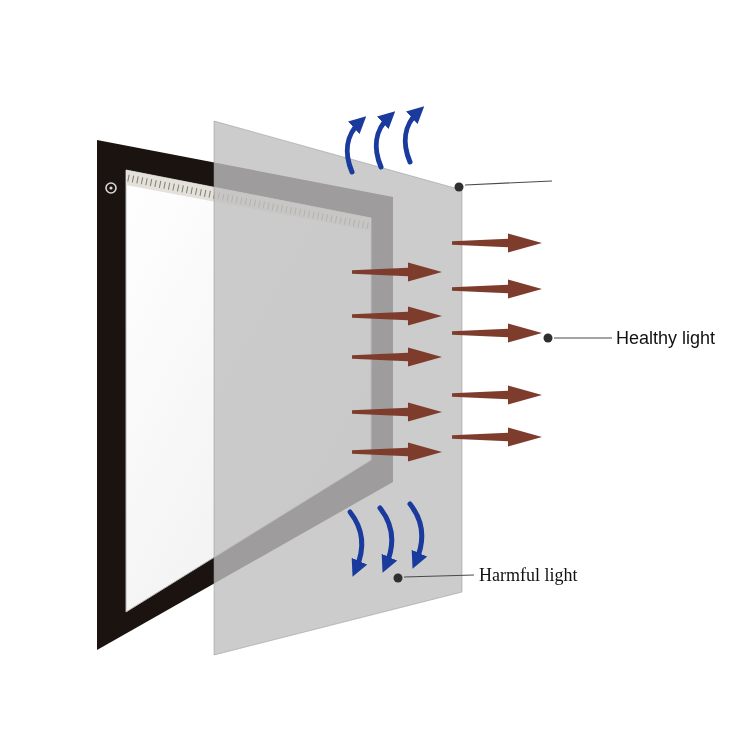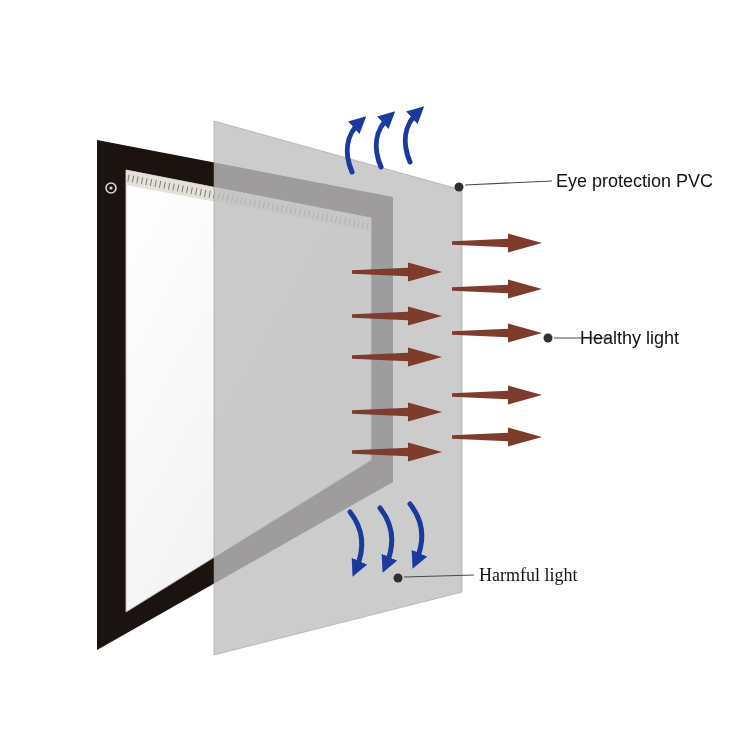--- a/index.html
+++ b/index.html
@@ -94,16 +94,15 @@
     <g>
       <line x1="465" y1="185" x2="552" y2="181" class="leader"></line>
       <circle cx="459" cy="187" r="4.5" class="dot"></circle>
       <line x1="554" y1="338" x2="612" y2="338" class="leader"></line>
       <circle cx="548" cy="338" r="4.5" class="dot"></circle>
       <line x1="404" y1="577" x2="474" y2="575" class="leader"></line>
       <circle cx="398" cy="578" r="4.5" class="dot"></circle>
     </g>
   </svg>
 
-  <div class="label" style="left:556px; top:172px;">Eye protection PVC</div>
-  <div class="label" style="left:580px; top:329px;">Healthy light</div>
+  <div class="label" style="left:616px; top:329px;">Healthy light</div>
   <div class="label" style="left:479px; top:566px;font-family:Liberation Serif, serif;">Harmful light</div>
 </div>
 
 </body></html>

